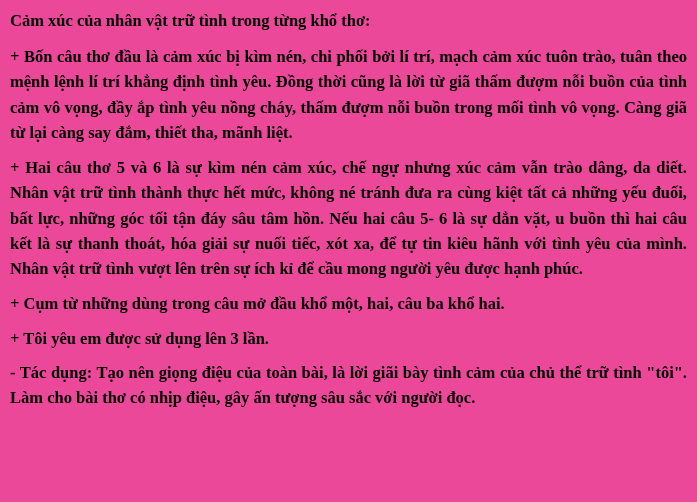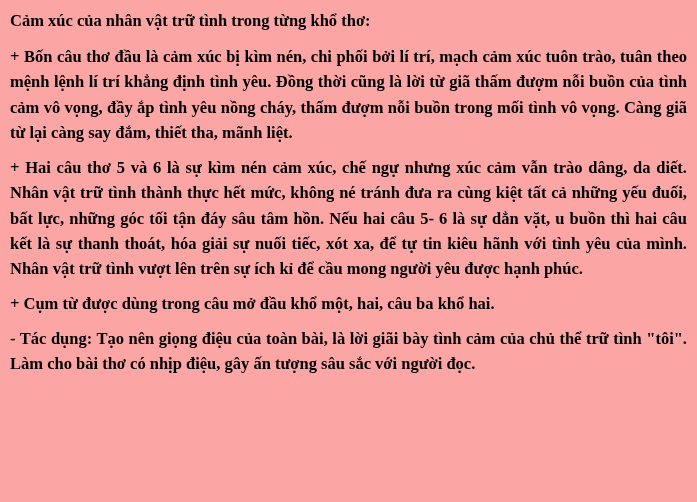--- a/index.html
+++ b/index.html
@@ -11,21 +11,21 @@
     height: 502px;
     background: #fbeec4;
     font-family: "Liberation Serif", serif;
     color: #000000;
     overflow: hidden;
   }
   .page {
     box-sizing: border-box;
     width: 697px;
     height: 502px;
-    background: #fca5a5;
+    background: #ec4899;
     padding: 8px 10px 0 10px;
   }
   .para {
     font-size: 16.5px;
     line-height: 1.53;
     text-align: justify;
     text-justify: inter-word;
     margin: 0 0 10px 0;
     font-weight: bold;
   }
@@ -39,15 +39,16 @@
     margin-bottom: 4px;
   }
 </style>
 </head>
 <body>
 
 <div class="page">
   <p class="para heading">Cảm xúc của nhân vật trữ tình trong từng khổ thơ:</p>
   <p class="para">+ Bốn câu thơ đầu là cảm xúc bị kìm nén, chi phối bởi lí trí, mạch cảm xúc tuôn trào, tuân theo mệnh lệnh lí trí khẳng định tình yêu. Đồng thời cũng là lời từ giã thấm đượm nỗi buồn của tình cảm vô vọng, đầy ắp tình yêu nồng cháy, thấm đượm nỗi buồn trong mối tình vô vọng. Càng giã từ lại càng say đắm, thiết tha, mãnh liệt.</p>
   <p class="para">+ Hai câu thơ 5 và 6 là sự kìm nén cảm xúc, chế ngự nhưng xúc cảm vẫn trào dâng, da diết.  Nhân vật trữ tình thành thực hết mức, không né tránh đưa ra cùng kiệt tất cả những yếu đuối, bất lực, những góc tối tận đáy sâu tâm hồn. Nếu hai câu 5- 6 là sự dẳn vặt, u buồn thì hai câu kết là sự thanh thoát, hóa giải sự nuối tiếc, xót xa, để tự tin kiêu hãnh với tình yêu của mình. Nhân vật trữ tình vượt lên trên sự ích kỉ để cầu mong người yêu được hạnh phúc.</p>
-  <p class="para tight">+ Cụm từ được dùng trong câu mở đầu khổ một, hai, câu ba khổ hai.</p>
+  <p class="para tight">+ Cụm từ những dùng trong câu mở đầu khổ một, hai, câu ba khổ hai.</p>
+  <p class="para tight">+ Tôi yêu em được sử dụng lên 3 lần.</p>
   <p class="para last">- Tác dụng: Tạo nên giọng điệu của toàn bài, là lời giãi bày tình cảm của chủ thể trữ tình "tôi". Làm cho bài thơ có nhịp điệu, gây ấn tượng sâu sắc với người đọc.</p>
 </div>
 
 </body></html>

